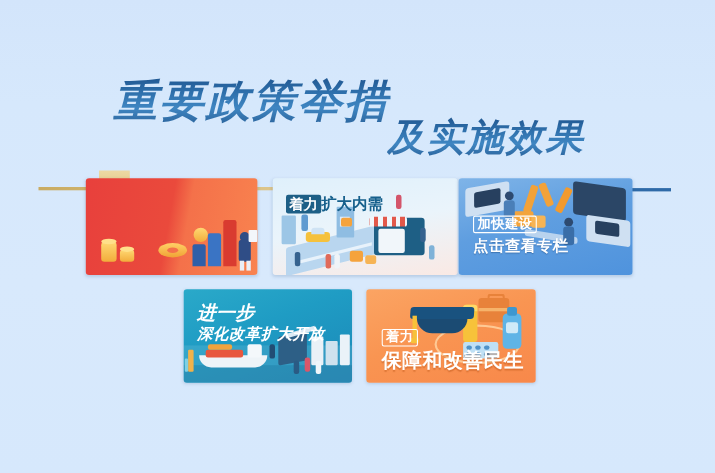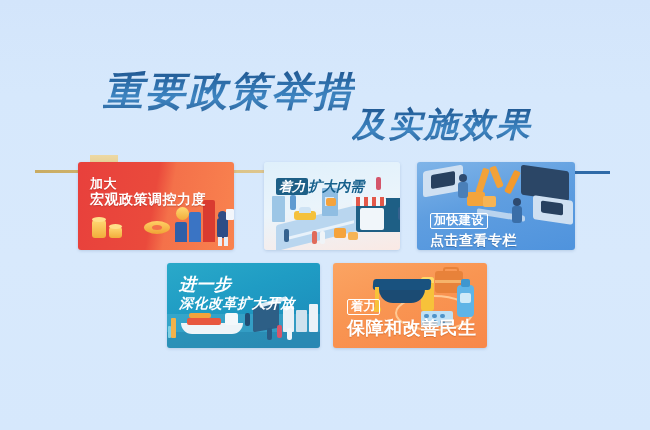--- a/index.html
+++ b/index.html
@@ -66,33 +66,33 @@
   
   #card-policy{left:78px;top:162px;width:156px;height:88px;
     background:linear-gradient(100deg,#e8403c 0%,#ea4a3c 48%,#f4714a 58%,#f9834f 100%);}
   #card-policy .cap{left:12px;top:14px;color:#fff;text-shadow:0 1px 1px rgba(120,20,10,.35);}
   #card-policy .cap .l1{font-size:13px;}
   #card-policy .cap .l2{font-size:14px;}
   .coin{position:absolute;border-radius:2px;background:linear-gradient(180deg,#ffd873 0%,#f2ad3b 100%);}
   .bar{position:absolute;border-radius:2px 2px 0 0;}
 
   
-  #card-demand{left:264px;top:162px;width:136px;height:88px;
-    background:linear-gradient(170deg,#dff0fb 0%,#eaf4fb 48%,#fae9e4 100%);font-style:italic;}
+  #card-demand{left:248px;top:162px;width:168px;height:88px;
+    background:linear-gradient(170deg,#dff0fb 0%,#eaf4fb 48%,#fae9e4 100%);}
   #card-demand .cap{left:12px;top:15px;}
   .tagbox{
     display:inline-block;padding:1px 3px;border-radius:2px;
     background:#1d5f86;color:#fff;font-size:13px;font-weight:bold;
   }
   .tagblue{color:#16608c;font-size:14px;font-weight:bold;}
 
   
   #card-industry{left:417px;top:162px;width:158px;height:88px;
     background:linear-gradient(165deg,#7fb4e8 0%,#5f9ee0 45%,#4f93dd 100%);}
-  #card-industry .cap{left:13px;top:48px;color:#fff;}
+  #card-industry .cap{left:13px;top:32px;color:#fff;}
   #card-industry .cap .l1{
     display:inline-block;border:1.5px solid #fff;border-radius:2px;
     padding:0 3px;font-size:12px;margin-bottom:3px;
   }
   #card-industry .cap .l2{font-size:14px;text-shadow:0 1px 1px rgba(20,60,110,.4);}
 
   
   #card-reform{left:167px;top:263px;width:153px;height:85px;
     background:linear-gradient(160deg,#2aa9c9 0%,#1f9cc4 40%,#1b88b8 100%);}
   #card-reform .cap{left:12px;top:12px;color:#fff;font-style:italic;}
@@ -151,24 +151,20 @@
       <div class="bar sh" style="left:97px;bottom:8px;width:12px;height:20px;background:#2f5fa8;"></div>
       <div class="bar sh" style="left:111px;bottom:8px;width:12px;height:30px;background:#3a74c4;"></div>
       <div class="bar sh" style="left:125px;bottom:8px;width:12px;height:42px;background:#d93b30;"></div>
 
       <div class="sh" style="left:140px;bottom:30px;width:9px;height:9px;border-radius:50%;background:#2f4d86;"></div>
       <div class="sh" style="left:139px;bottom:12px;width:11px;height:20px;border-radius:3px;background:#2f4d86;"></div>
       <div class="sh" style="left:148px;bottom:30px;width:8px;height:11px;background:#f3f6fb;border-radius:1px;"></div>
       <div class="sh" style="left:140px;bottom:4px;width:4px;height:9px;background:#e9eef6;"></div>
       <div class="sh" style="left:146px;bottom:4px;width:4px;height:9px;background:#e9eef6;"></div>
     </div>
-    <div class="cap">
-      <span class="l1">加大</span>
-      <span class="l2">宏观政策调控力度</span>
-    </div>
   </div>
 
   <div class="card" id="card-demand">
     <div class="art">
 
       <div class="sh" style="left:12px;bottom:10px;width:90px;height:26px;
             background:#b9d6ef;transform:skewY(-14deg);border-radius:2px;"></div>
       <div class="sh" style="left:20px;bottom:18px;width:70px;height:3px;
             background:#e8f2fb;transform:skewY(-14deg);"></div>
 

